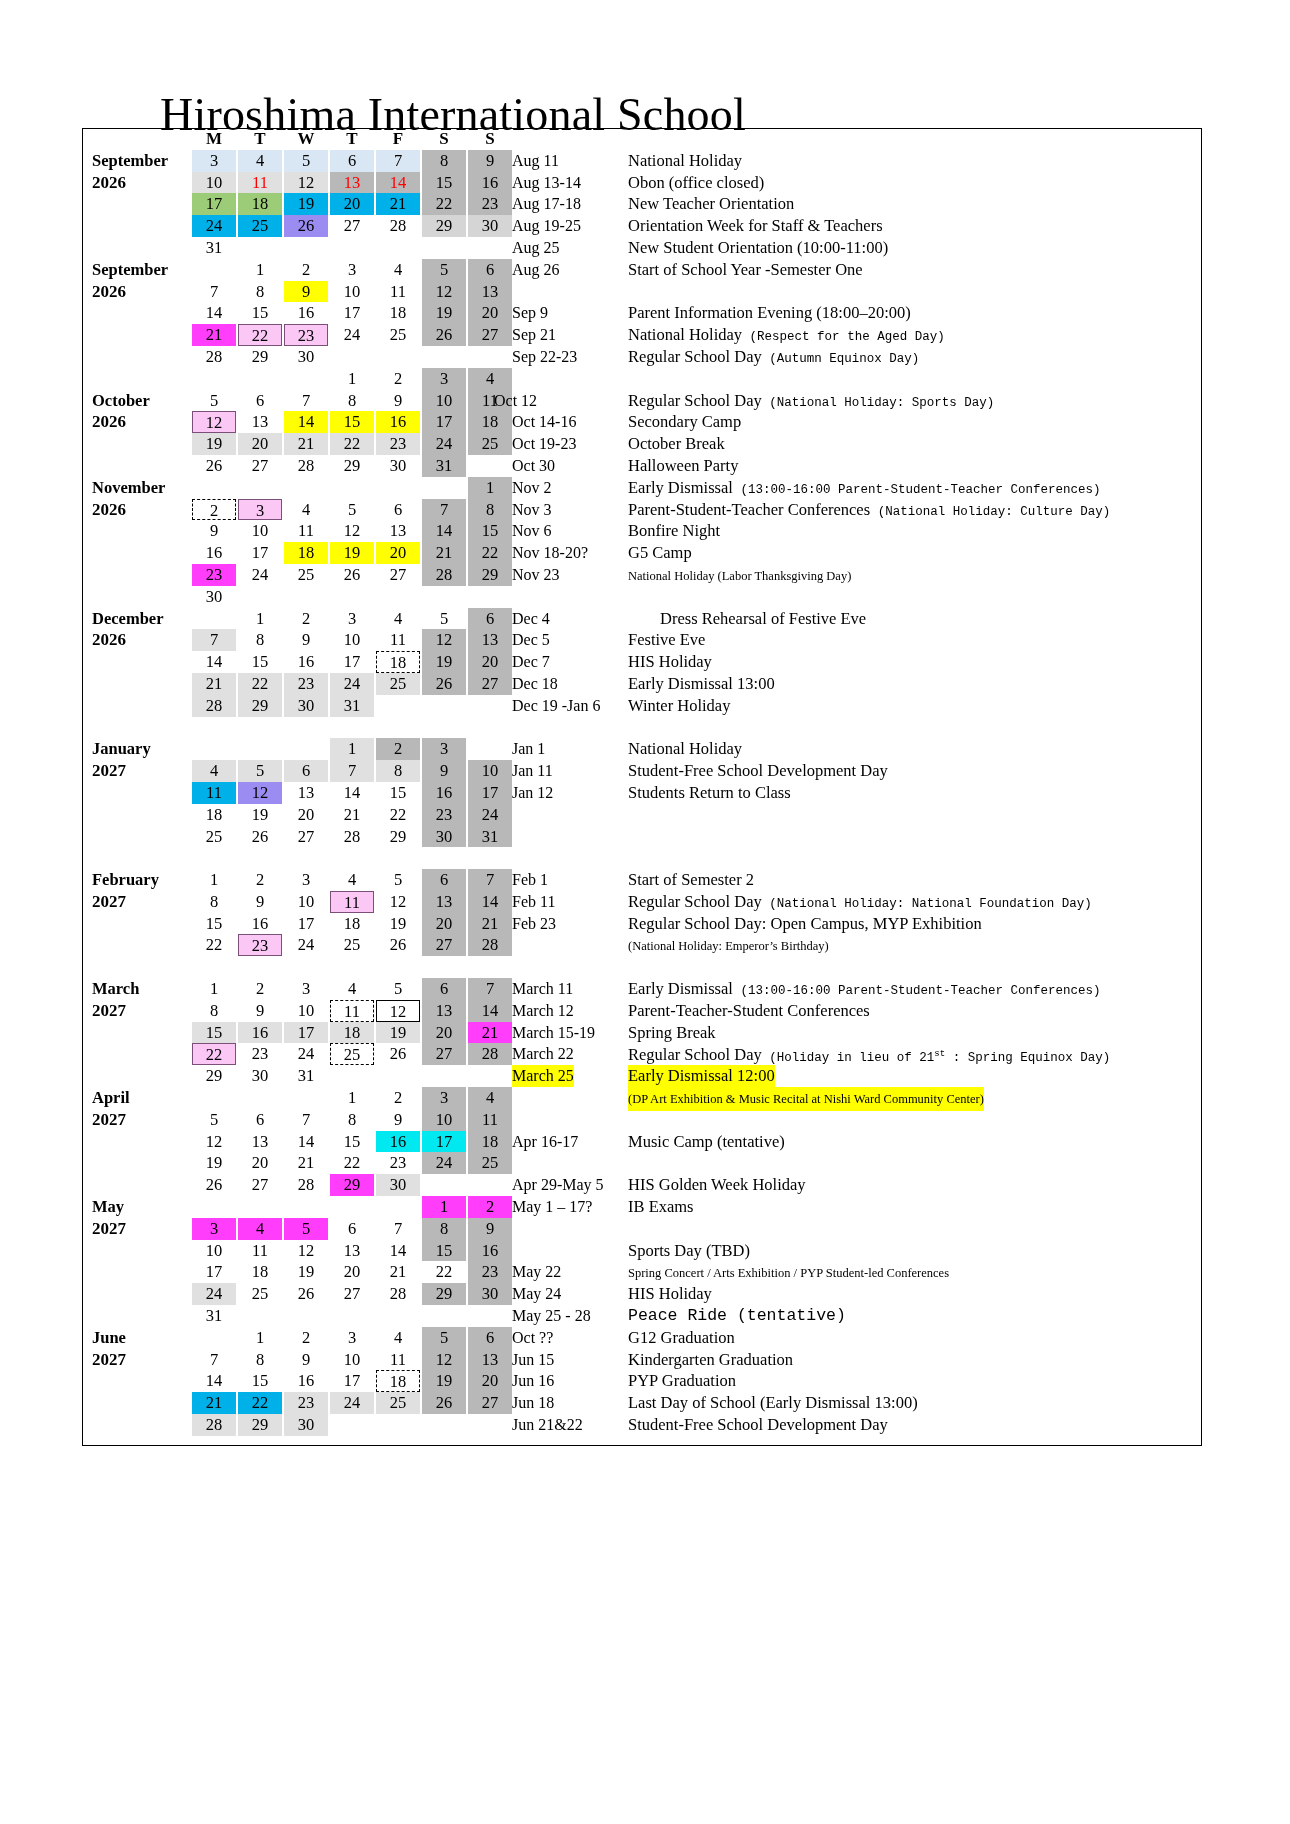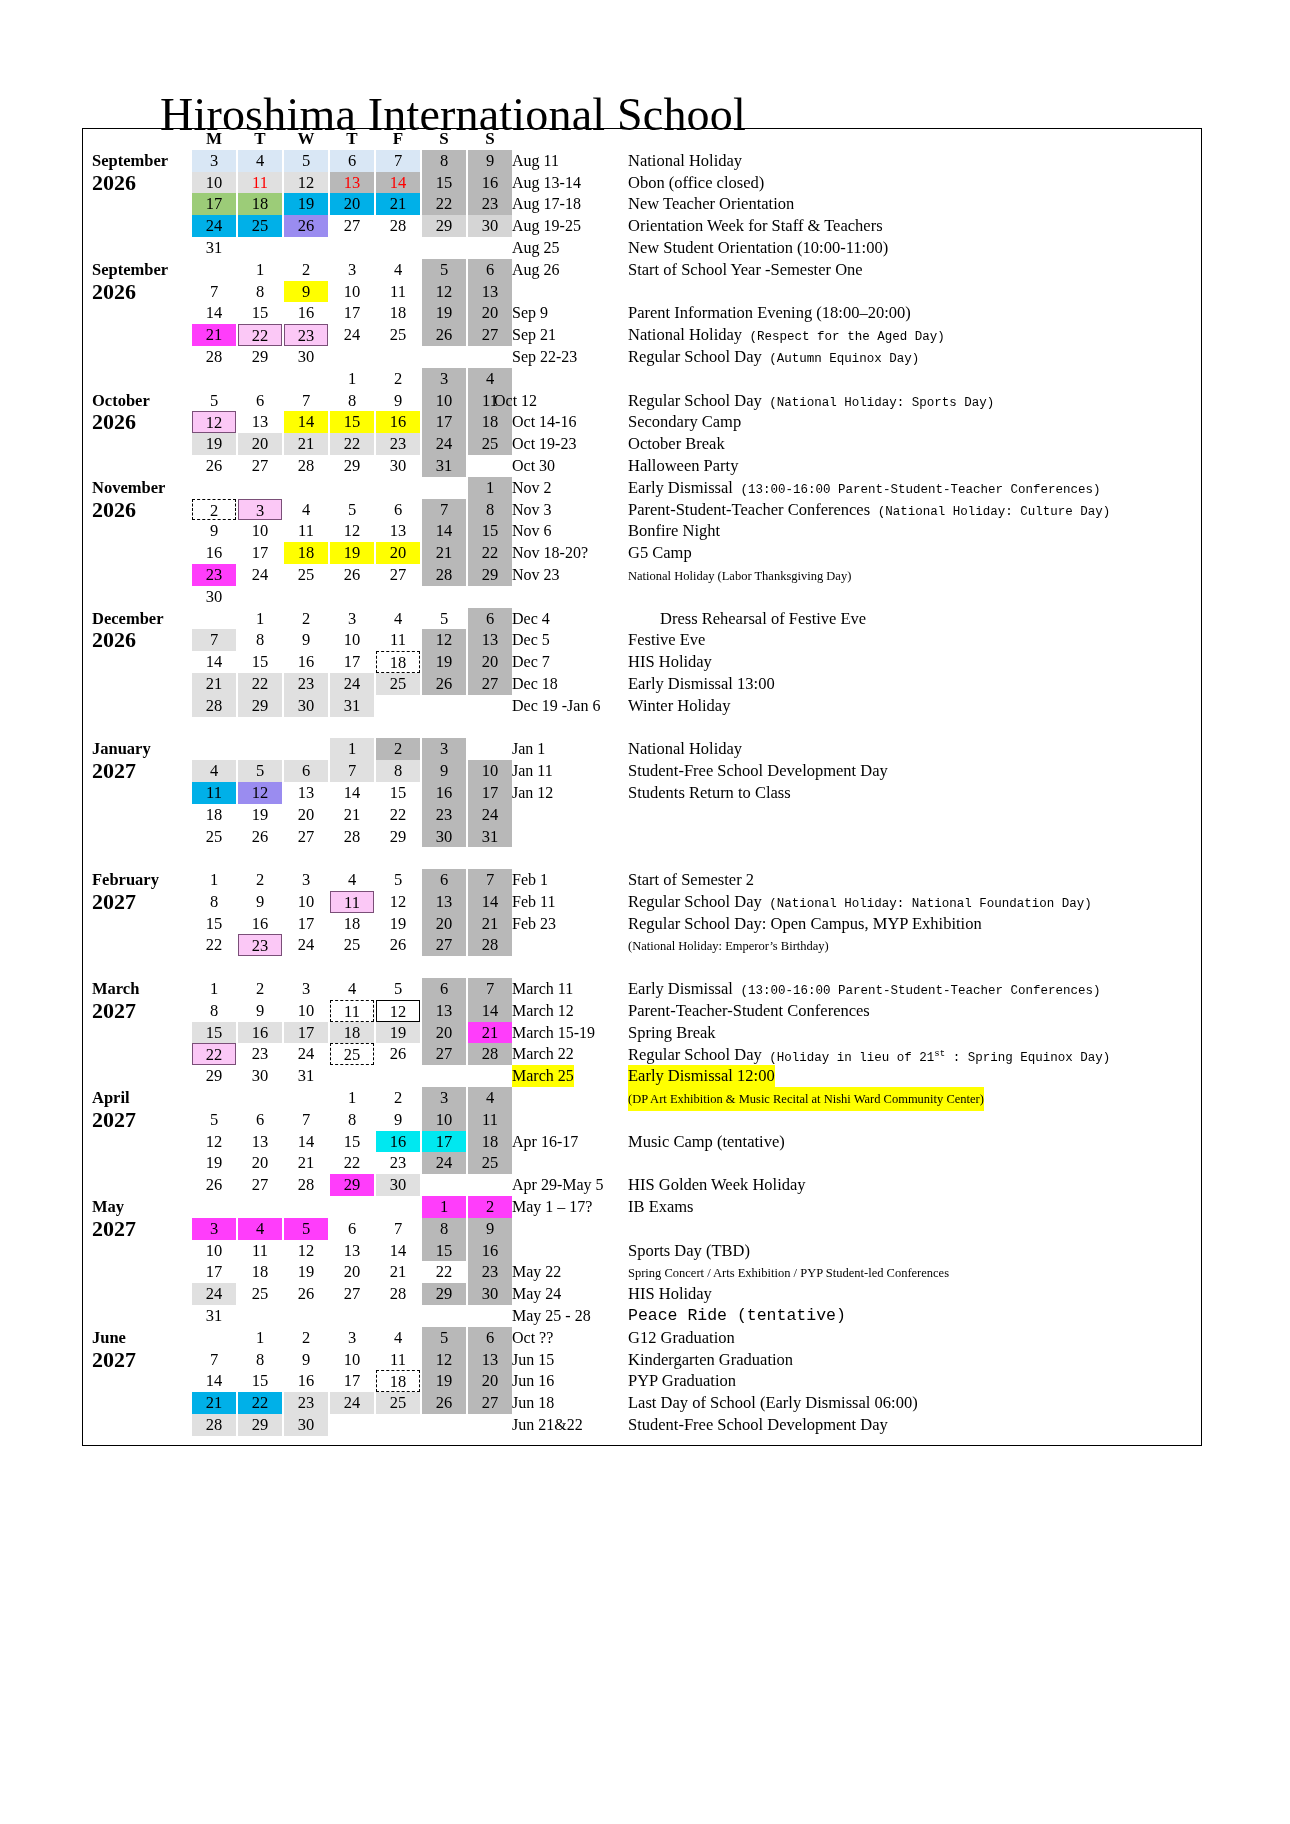--- a/index.html
+++ b/index.html
@@ -13,21 +13,21 @@
   .title-right{position:absolute;left:700px;top:0;font-size:34px;white-space:nowrap;}
 
   
   .frame{position:absolute;left:82px;top:128px;width:1120px;height:1318px;border:1.5px solid #000;box-sizing:border-box;}
 
   
   .body{position:absolute;left:82px;top:128px;width:1120px;}
 
   .row{position:relative;height:21.8px;}
   .monthlabel{position:absolute;left:10px;width:110px;font-weight:bold;font-size:16.5px;line-height:21.8px;}
-  .yearlabel{position:absolute;left:10px;width:110px;font-weight:bold;font-size:22px;line-height:21.8px;}
+  .yearlabel{position:absolute;left:10px;width:110px;font-weight:bold;font-size:17px;line-height:21.8px;}
 
   
   .dow{position:absolute;font-weight:bold;font-size:17px;line-height:21.8px;text-align:center;width:44px;}
 
   
   .cell{position:absolute;width:44px;height:21.8px;line-height:21.8px;text-align:center;font-size:16.5px;box-sizing:border-box;}
 
   
   .edate{position:absolute;font-size:16px;line-height:21.8px;white-space:nowrap;}
   .edesc{position:absolute;font-size:16.5px;line-height:21.8px;white-space:nowrap;}
@@ -621,21 +621,21 @@
       </div>
       <div class="row">
         <div class="cell f-cyan" style="left: 110px;">21</div>
         <div class="cell f-cyan" style="left: 156px;">22</div>
         <div class="cell f-gray-l" style="left: 202px;">23</div>
         <div class="cell f-gray-l" style="left: 248px;">24</div>
         <div class="cell f-gray-l" style="left: 294px;">25</div>
         <div class="cell f-gray-d" style="left: 340px;">26</div>
         <div class="cell f-gray-d" style="left: 386px;">27</div>
         <div class="edate" style="left: 430px;">Jun 18</div>
-        <div class="edesc" style="left: 546px;">Last Day of School (Early Dismissal 06:00)</div>
+        <div class="edesc" style="left: 546px;">Last Day of School (Early Dismissal 13:00)</div>
       </div>
       <div class="row">
         <div class="cell f-gray-l" style="left: 110px;">28</div>
         <div class="cell f-gray-l" style="left: 156px;">29</div>
         <div class="cell f-gray-l" style="left: 202px;">30</div>
         <div class="edate" style="left: 430px;">Jun 21&amp;22</div>
         <div class="edesc" style="left: 546px;">Student-Free School Development Day</div>
       </div>
     </div>
 

